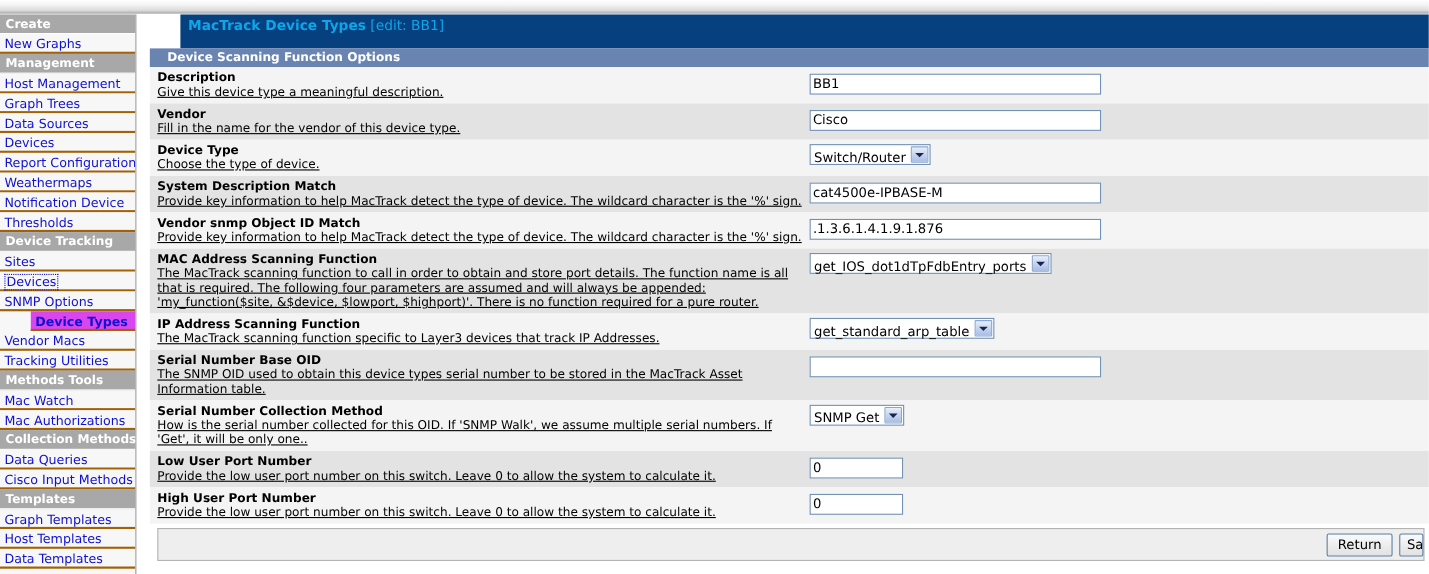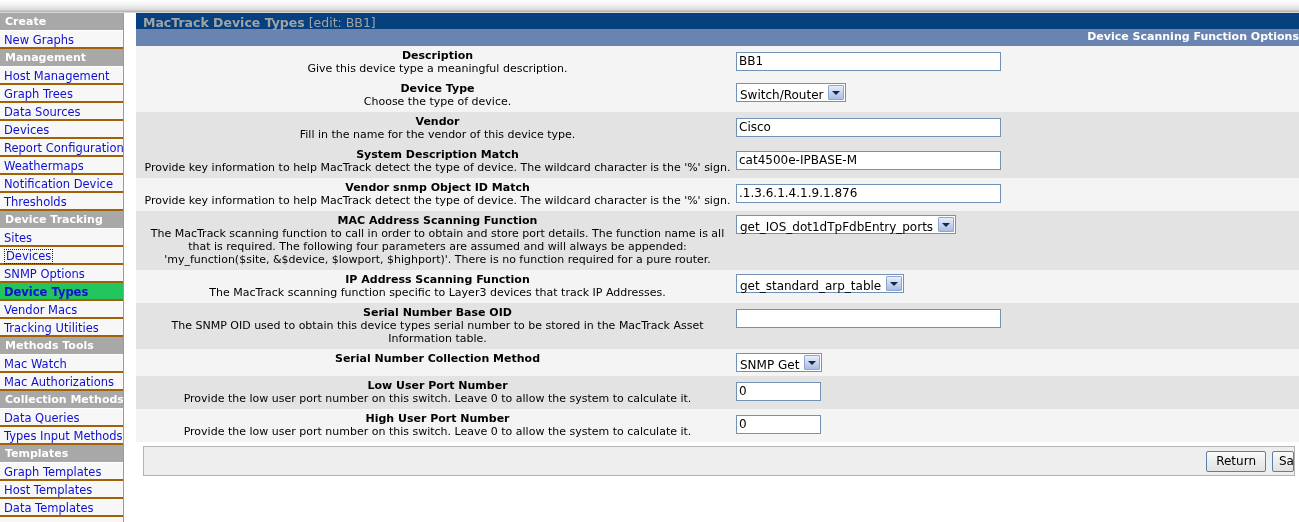--- a/index.html
+++ b/index.html
@@ -53,92 +53,93 @@
     font-size: 11.5px;
     color: #1010cf;
     padding-left: 4px;
     border-bottom: 2px solid #a16207;
     background: #f7f7f7;
     white-space: nowrap;
     cursor: pointer;
   }
   .nav-item.current {
     font-weight: bold;
-    background: #22c55e;
+    background: #d946ef;
+    margin-left: 28px;
   }
   .nav-item .focusbox {
     display: inline-block;
     border: 1px dotted #1010cf;
     padding: 0 1px;
     line-height: 13px;
   }
 
   
   #main {
     position: absolute;
     top: 13px; left: 136px;
     width: 1163px;
     height: 509px;
     background: #ffffff;
     overflow: hidden;
   }
 
   .page-title-bar {
-    height: 16px;
+    height: 31px;
     line-height: 19px;
     background: #06407e;
-    color: #a3a3a3;
+    color: #0ea5e9;
     font-size: 12.5px;
     font-weight: bold;
     padding-left: 7px;
     white-space: nowrap;
+    margin-left: 28px;
   }
   .page-title-bar .edit-part {
     font-weight: normal;
   }
   .section-bar {
     height: 17px;
     line-height: 16px;
     background: #6a84b2;
     color: #ffffff;
     font-size: 11px;
     font-weight: bold;
-    padding-left: 6px;
-    white-space: nowrap;
-    text-align: right;
+    padding-left: 16px;
+    white-space: nowrap;
   }
 
   .form-row {
     display: flex;
     align-items: flex-start;
     width: 100%;
     padding: 3px 0 4px 0;
   }
   .form-row.odd  { background: #f4f4f4; }
   .form-row.even { background: #e3e3e3; }
 
   .row-label {
     width: 600px;
     padding-left: 7px;
     padding-right: 4px;
     flex: 0 0 600px;
-    text-align: center;
   }
   .row-label .lbl {
     display: block;
     font-size: 11px;
     font-weight: bold;
     color: #000000;
     line-height: 13px;
   }
   .row-label .desc {
     display: block;
     font-size: 11px;
     color: #000000;
     line-height: 13px;
+    text-decoration: underline;
   }
   .row-field {
     flex: 1 1 auto;
     padding-top: 1px;
   }
 
   input.txt {
     font-family: "DejaVu Sans", "Liberation Sans", sans-serif;
     font-size: 12px;
     color: #000000;
@@ -244,21 +245,21 @@
       <div class="nav-item"><span class="focusbox">Devices</span></div>
       <div class="nav-item"><span>SNMP Options</span></div>
       <div class="nav-item current"><span>Device Types</span></div>
       <div class="nav-item"><span>Vendor Macs</span></div>
       <div class="nav-item"><span>Tracking Utilities</span></div>
       <div class="nav-header">Methods Tools</div>
       <div class="nav-item"><span>Mac Watch</span></div>
       <div class="nav-item"><span>Mac Authorizations</span></div>
       <div class="nav-header">Collection Methods</div>
       <div class="nav-item"><span>Data Queries</span></div>
-      <div class="nav-item"><span>Types Input Methods</span></div>
+      <div class="nav-item"><span>Cisco Input Methods</span></div>
       <div class="nav-header">Templates</div>
       <div class="nav-item"><span>Graph Templates</span></div>
       <div class="nav-item"><span>Host Templates</span></div>
       <div class="nav-item"><span>Data Templates</span></div>
     </div>
 
   <div id="main">
 
     <div class="page-title-bar">
       <span>MacTrack Device Types</span><span class="edit-part">&nbsp;</span><span class="edit-part">[edit: BB1]</span>
@@ -267,36 +268,36 @@
     <div class="section-bar">Device Scanning Function Options</div>
 
     <div id="form-rows">
         <div class="form-row odd">
           <div class="row-label">
             <span class="lbl">Description</span>
             <span class="desc">Give this device type a meaningful description.</span>
           </div>
           <div class="row-field"><input type="text" class="txt w265" value="BB1" style=""></div>
         </div>
+        <div class="form-row even">
+          <div class="row-label">
+            <span class="lbl">Vendor</span>
+            <span class="desc">Fill in the name for the vendor of this device type.</span>
+          </div>
+          <div class="row-field"><input type="text" class="txt w265" value="Cisco" style=""></div>
+        </div>
         <div class="form-row odd">
           <div class="row-label">
             <span class="lbl">Device Type</span>
             <span class="desc">Choose the type of device.</span>
           </div>
           <div class="row-field"><span class="selwrap"><span class="seltext">Switch/Router</span><span class="arrowbtn"></span></span></div>
         </div>
         <div class="form-row even">
           <div class="row-label">
-            <span class="lbl">Vendor</span>
-            <span class="desc">Fill in the name for the vendor of this device type.</span>
-          </div>
-          <div class="row-field"><input type="text" class="txt w265" value="Cisco" style=""></div>
-        </div>
-        <div class="form-row even">
-          <div class="row-label">
             <span class="lbl">System Description Match</span>
             <span class="desc">Provide key information to help MacTrack detect the type of device. The wildcard character is the '%' sign.</span>
           </div>
           <div class="row-field"><input type="text" class="txt w265" value="cat4500e-IPBASE-M" style=""></div>
         </div>
         <div class="form-row odd">
           <div class="row-label">
             <span class="lbl">Vendor snmp Object ID Match</span>
             <span class="desc">Provide key information to help MacTrack detect the type of device. The wildcard character is the '%' sign.</span>
           </div>
@@ -319,20 +320,21 @@
         <div class="form-row even">
           <div class="row-label">
             <span class="lbl">Serial Number Base OID</span>
             <span class="desc">The SNMP OID used to obtain this device types serial number to be stored in the MacTrack Asset Information table.</span>
           </div>
           <div class="row-field"><input type="text" class="txt w265" value="" style=""></div>
         </div>
         <div class="form-row odd">
           <div class="row-label">
             <span class="lbl">Serial Number Collection Method</span>
+            <span class="desc">How is the serial number collected for this OID. If 'SNMP Walk', we assume multiple serial numbers. If 'Get', it will be only one..</span>
           </div>
           <div class="row-field"><span class="selwrap"><span class="seltext">SNMP Get</span><span class="arrowbtn"></span></span></div>
         </div>
         <div class="form-row even">
           <div class="row-label">
             <span class="lbl">Low User Port Number</span>
             <span class="desc">Provide the low user port number on this switch. Leave 0 to allow the system to calculate it.</span>
           </div>
           <div class="row-field"><input type="text" class="txt w85" value="0" style=""></div>
         </div>

